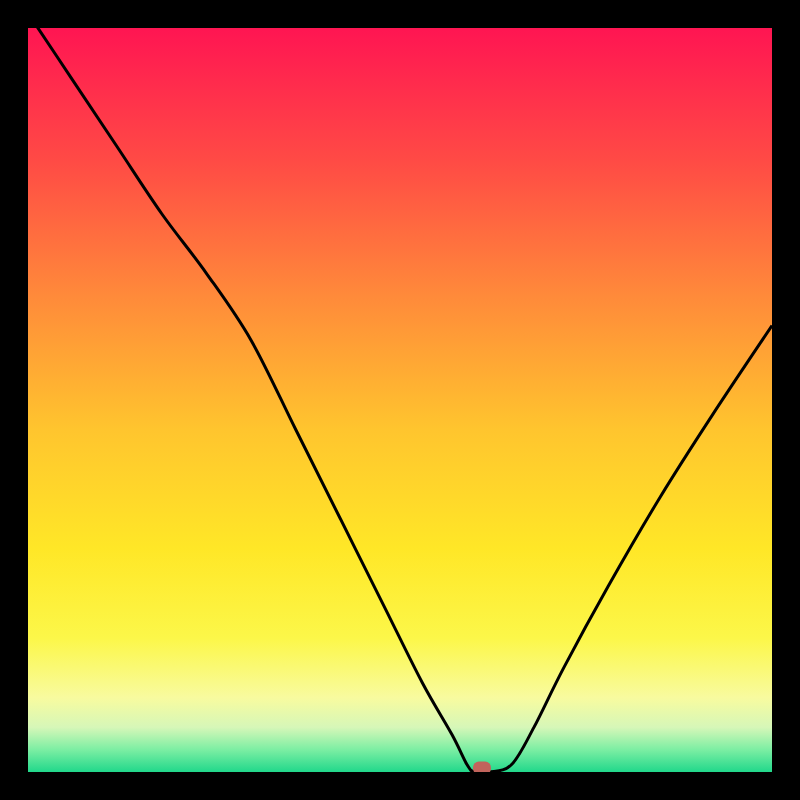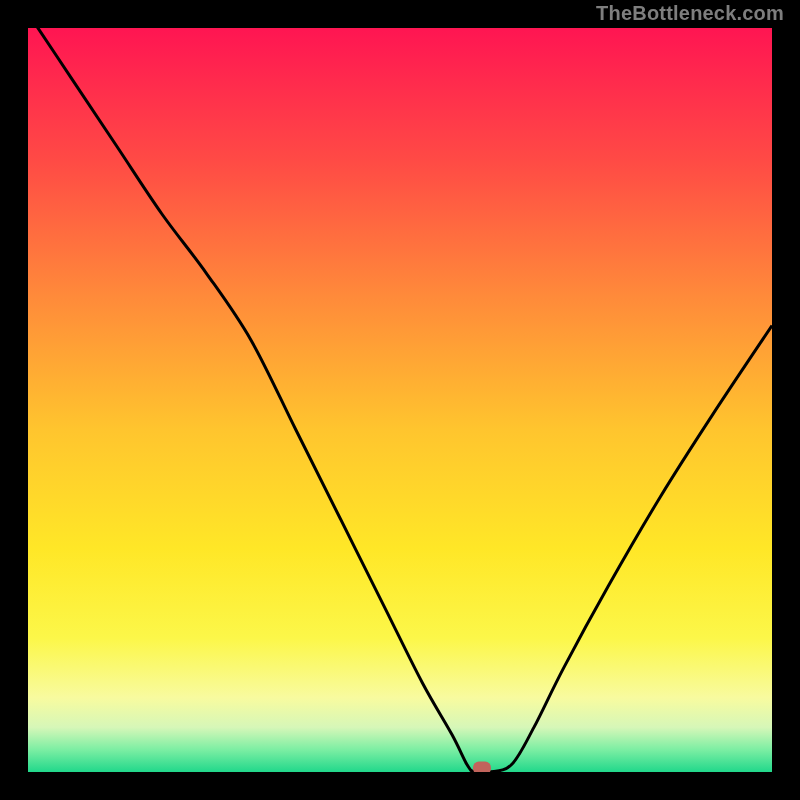--- a/index.html
+++ b/index.html
@@ -47,21 +47,20 @@
     font-size: 20px;
     font-weight: 600;
     letter-spacing: 0.2px;
   }
 </style>
 </head>
 <body>
 
 <div class="stage">
 
-  <div class="attribution">TheBottleneck.com</div>
 
   <div class="plot-area">
     <svg class="gradient" viewBox="0 0 100 100" preserveAspectRatio="none">
       <defs>
         <linearGradient id="bg-grad" x1="0" y1="0" x2="0" y2="1">
             <stop offset="0%" stop-color="#ff1552"></stop>
             <stop offset="18%" stop-color="#ff4b45"></stop>
             <stop offset="36%" stop-color="#ff8a3a"></stop>
             <stop offset="54%" stop-color="#ffc52e"></stop>
             <stop offset="70%" stop-color="#ffe727"></stop>

